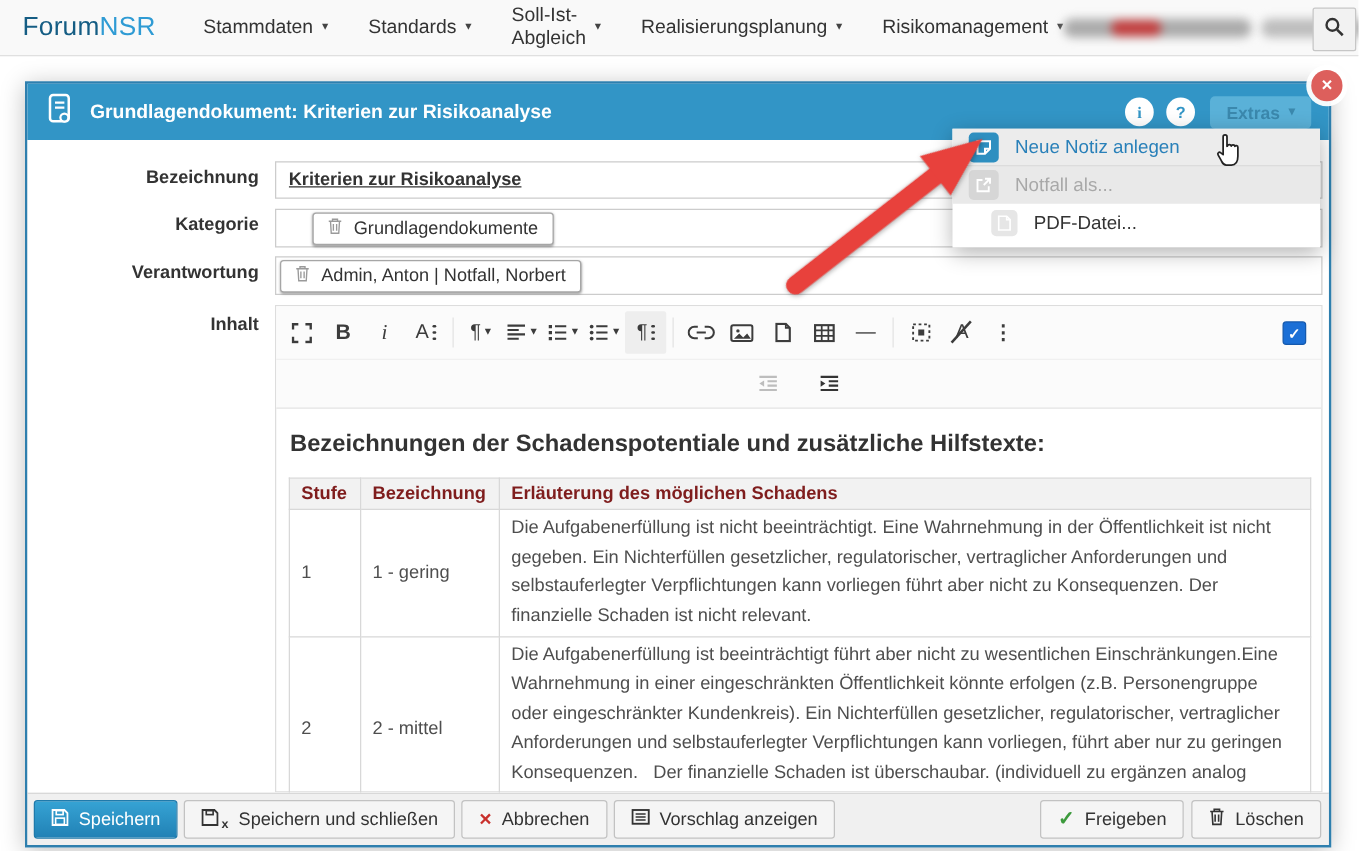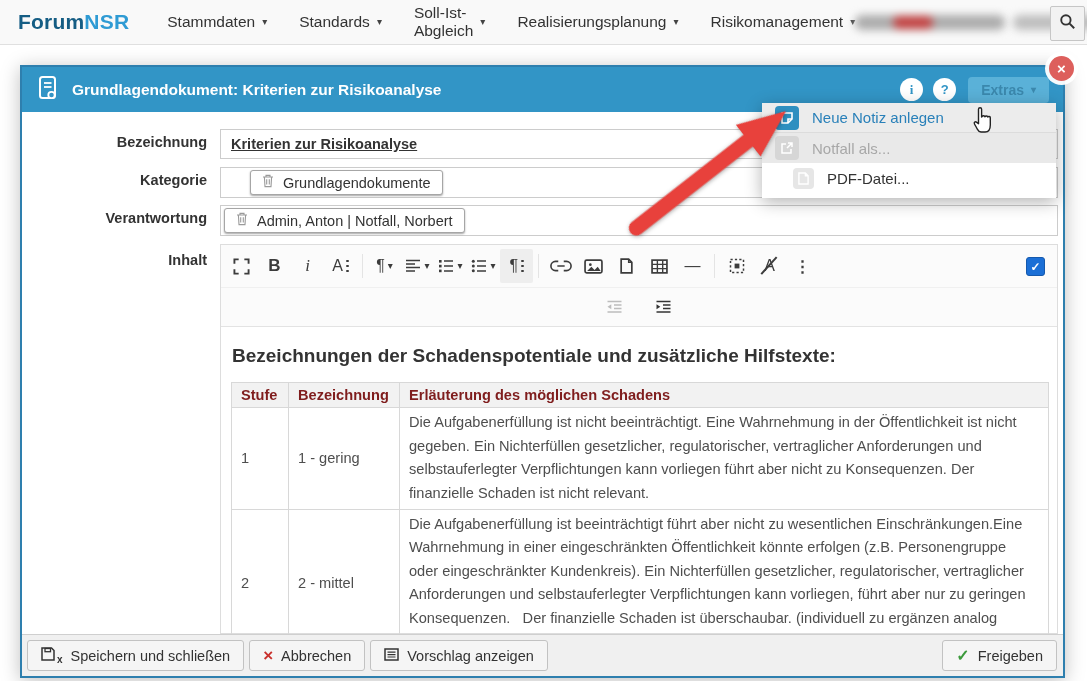--- a/index.html
+++ b/index.html
@@ -3,21 +3,21 @@
 <meta charset="utf-8">
 <style>
   html,body{margin:0;padding:0;background:#fff;}
   .stage{position:relative;width:1087px;height:681px;background:#fff;overflow:hidden;
          font-family:"Liberation Sans",sans-serif;color:#333;}
 
   
   .topbar{position:absolute;left:0;top:0;right:0;height:45px;background:#f9f9f9;
           border-bottom:1px solid #e0e0e0;display:flex;align-items:center;
           padding:0 10px 0 18px;box-sizing:border-box;z-index:5;}
-  .logo{font-size:21px;font-weight:700;letter-spacing:.2px;margin-right:38px;}
+  .logo{font-size:21px;font-weight:400;letter-spacing:.2px;margin-right:38px;}
   .logo .p1{color:#155d84;} .logo .p2{color:#2f9bd4;}
   .nav{display:flex;gap:32px;}
   .nav-item{display:flex;align-items:center;gap:7px;font-size:15.5px;color:#333;cursor:pointer;}
   .caret{font-size:10px;color:#444;line-height:1;}
   .userbox{margin-left:auto;display:flex;align-items:center;gap:8px;margin-right:14px;}
   .blur1,.blur2{height:15px;border-radius:7px;background:#ababab;filter:blur(4px);position:relative;}
   .blur1{width:150px;} .blur1 .red{position:absolute;left:38px;top:1px;width:40px;height:13px;background:#c24040;border-radius:6px;}
   .blur2{width:112px;background:#bdbdbd;}
   .searchbtn{position:absolute;right:2px;top:6px;width:33px;height:33px;border:1px solid #c6c6c6;
              background:#f2f2f2;border-radius:2px;display:flex;align-items:center;justify-content:center;cursor:pointer;}
@@ -342,20 +342,28 @@
               <td>2 - mittel</td>
               <td class="expl"><span>Die Aufgabenerfüllung ist beeinträchtigt führt aber nicht zu wesentlichen Einschränkungen.Eine Wahrnehmung in einer eingeschränkten Öffentlichkeit könnte erfolgen (z.B. Personengruppe oder eingeschränkter Kundenkreis). Ein Nichterfüllen gesetzlicher, regulatorischer, vertraglicher Anforderungen und selbstauferlegter Verpflichtungen kann vorliegen, führt aber nur zu geringen Konsequenzen.   Der finanzielle Schaden ist überschaubar. (individuell zu ergänzen analog wirtschaftlicher Schaden aus Business </span><span class="misspell">Impact</span><span> Analyse)</span></td>
             </tr>
           </tbody>
             </table>
         </div>
       </div>
     </div>
 
     <div class="mfoot">
+      <button class="fbtn primary">
+        <span><svg width="14" height="14" viewBox="0 0 14 14">
+              <path d="M1 1h9.5L13 3.5V13H1z" fill="none" stroke="#fff" stroke-width="1.5"></path>
+              <rect x="3.5" y="7.5" width="7" height="5" fill="none" stroke="#fff" stroke-width="1.3"></rect>
+              <rect x="4" y="1.5" width="5.5" height="3.2" fill="none" stroke="#fff" stroke-width="1.3"></rect>
+            </svg></span>
+        <span>Speichern</span>
+      </button>
       <button class="fbtn">
         <span><svg width="14" height="14" viewBox="0 0 14 14">
               <path d="M1 1h9.5L13 3.5V13H1z" fill="none" stroke="#333" stroke-width="1.5"></path>
               <rect x="4" y="1.5" width="5.5" height="3.2" fill="none" stroke="#333" stroke-width="1.3"></rect>
             </svg></span>
           <span class="subx">x</span>
         <span>Speichern und schließen</span>
       </button>
       <button class="fbtn">
         <span class="xred">×</span>
@@ -366,20 +374,26 @@
               <rect x="1" y="1" width="13" height="11" fill="none" stroke="#333" stroke-width="1.5"></rect>
               <path d="M3.5 4.2h8M3.5 6.6h8M3.5 9h8" stroke="#333" stroke-width="1.2"></path>
             </svg></span>
         <span>Vorschlag anzeigen</span>
       </button>
       <div class="rgt">
         <button class="fbtn">
           <span class="gcheck">✓</span>
           <span>Freigeben</span>
         </button>
+        <button class="fbtn">
+          <span><svg width="13" height="15" viewBox="0 0 12 14">
+                <path d="M1 3h10M4 3V1.4h4V3M2.4 3l.6 9.6h6l.6-9.6M4.7 5.2v5.4M7.3 5.2v5.4" fill="none" stroke="#333" stroke-width="1.2"></path>
+              </svg></span>
+          <span>Löschen</span>
+        </button>
       </div>
     </div>
   </div>
 
   <div class="menu">
     <div class="mi hl">
       <span class="badge">
           <svg width="14" height="14" viewBox="0 0 14 14">
             <path d="M2 2h10v6l-4 4H2z" fill="none" stroke="#fff" stroke-width="1.6"></path>
             <path d="M8 12V8h4" fill="none" stroke="#fff" stroke-width="1.6"></path>

